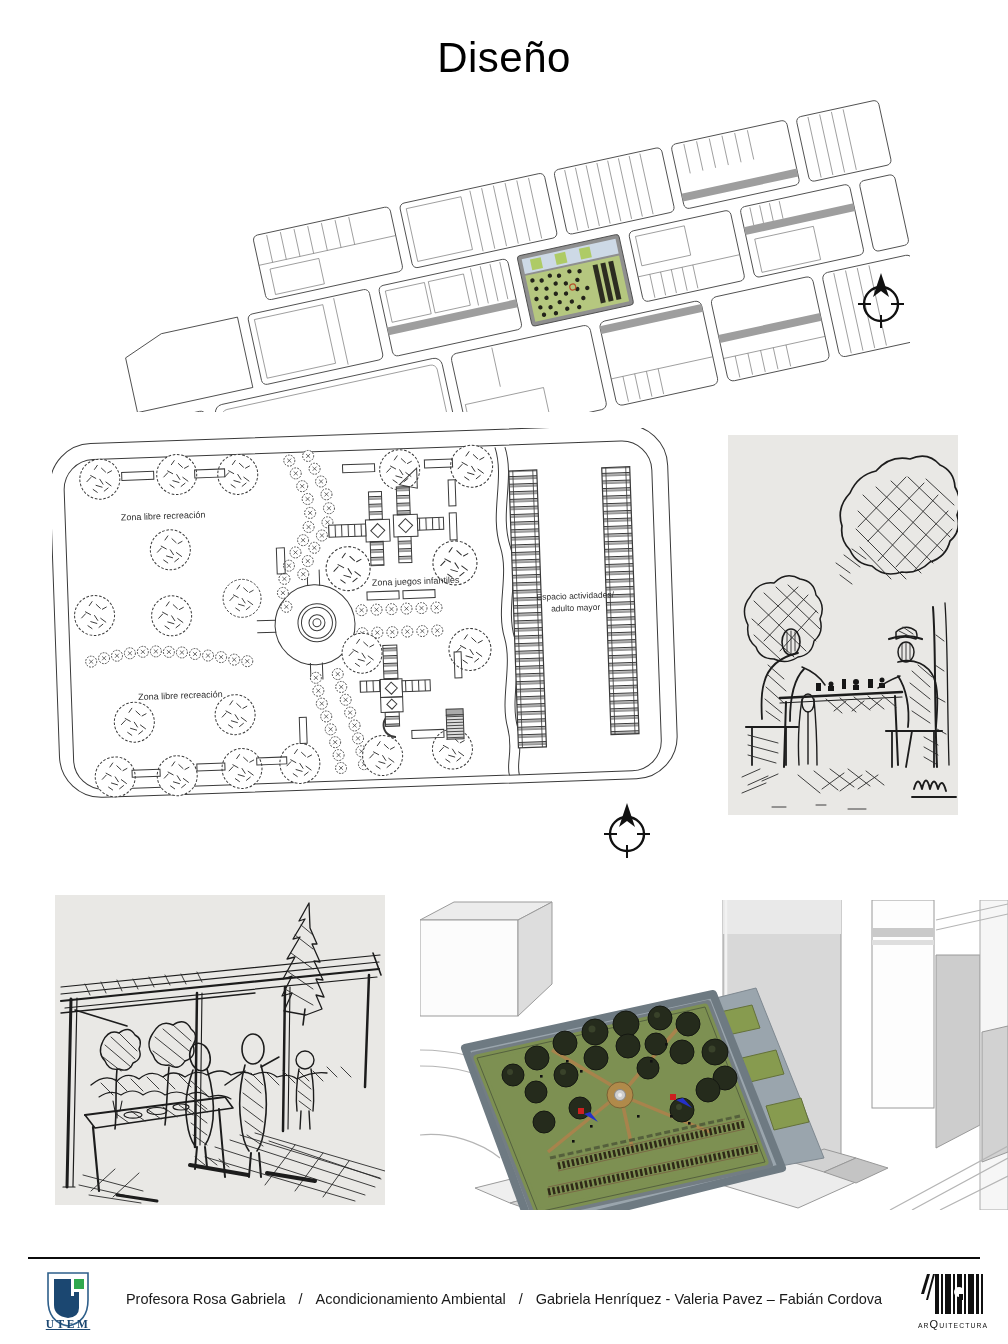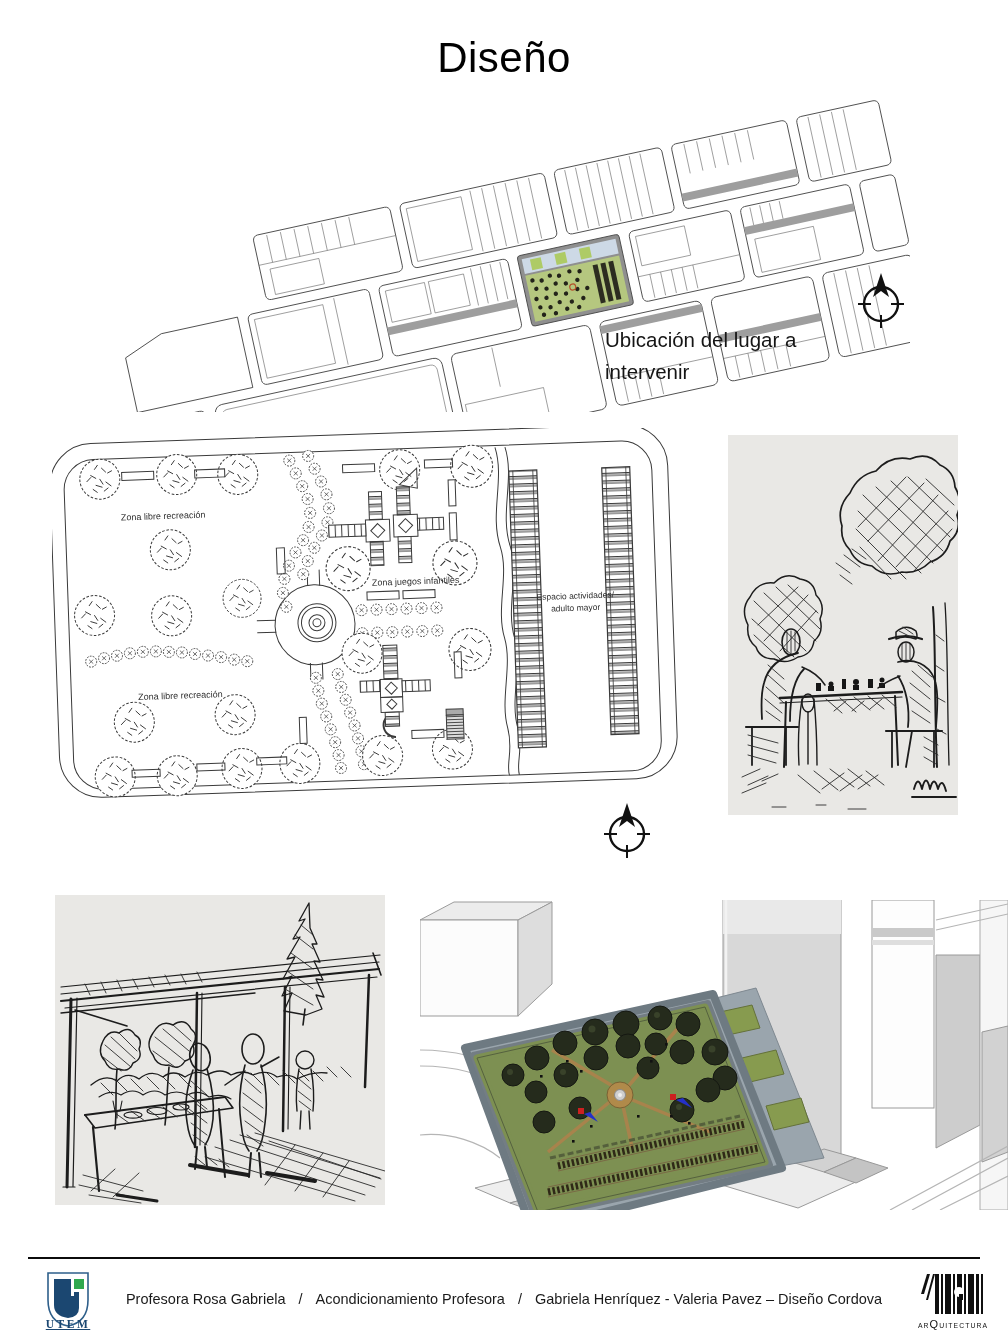--- a/index.html
+++ b/index.html
@@ -209,21 +209,20 @@
   </svg>
 
   <svg class="abs" style="left:849px;top:268px;" width="64" height="64" viewBox="0 0 64 64">
     <circle cx="32" cy="36" r="17" fill="none" stroke="#111" stroke-width="2.4"></circle>
     <line x1="9" y1="36" x2="22" y2="36" stroke="#111" stroke-width="2"></line>
     <line x1="42" y1="36" x2="55" y2="36" stroke="#111" stroke-width="2"></line>
     <line x1="32" y1="47" x2="32" y2="60" stroke="#111" stroke-width="2"></line>
     <path d="M32,5 L40,29 L32,23 L24,29 Z" fill="#111"></path>
   </svg>
 
-  <div class="abs caption">Ubicación del lugar a intervenir</div>
 
   <svg class="abs" style="left:52px;top:428px;" width="632" height="400" viewBox="0 0 632 400">
     <defs>
       <g id="tree">
         <circle r="20" fill="#fff" stroke="#3a3a3a" stroke-width="1" stroke-dasharray="2.6 1.7"></circle>
         <path class="hatch" d="M-9,-4 l5,3 M2,-11 l4,4 M-4,6 l6,2 M6,3 l5,4 M-13,2 l4,-4 M0,0 l3,5 M-2,-14 l-3,4 M8,-6 l4,-2 M-7,10 l4,3 M4,12 l4,-3"></path>
       </g>
       <g id="shrub">
         <circle r="5.5" fill="#fff" stroke="#3a3a3a" stroke-width="0.9" stroke-dasharray="1.8 1.2"></circle>
         <path d="M-2,-2 l4,4 M2,-2 l-4,4" stroke="#3a3a3a" stroke-width="0.7"></path>
@@ -681,21 +680,21 @@
 
   <svg class="abs" style="left:32px;top:1270px;" width="72" height="66" viewBox="0 0 56 66">
     <path d="M8,3 H48 V30 Q48,52 28,56 Q8,52 8,30 Z" fill="#fff" stroke="#2e5f8a" stroke-width="1.6"></path>
     <path d="M14,9 h17 v13 h8 v16 q0,9 -11,10 q-14,-2 -14,-13 Z" fill="#1b4771"></path>
     <rect x="34" y="9" width="10" height="10" fill="#2fa84f"></rect>
     <path d="M31,22 h3 v4 h-3 Z" fill="#fff"></path>
   </svg>
   <div class="abs utem-label" style="left:32px;top:1318px;width:72px;text-align:center;text-decoration:underline;">UTEM</div>
 
   <div class="abs credits">
-    <span>Profesora Rosa Gabriela</span><span class="sep">/</span><span>Acondicionamiento Profesora</span><span class="sep">/</span><span>Gabriela Henríquez - Valeria Pavez – Diseño Cordova</span>
+    <span>Profesora Rosa Gabriela</span><span class="sep">/</span><span>Acondicionamiento Ambiental</span><span class="sep">/</span><span>Gabriela Henríquez - Valeria Pavez – Fabián Cordova</span>
   </div>
 
   <svg class="abs" style="left:919px;top:1272px;" width="68" height="44" viewBox="0 0 68 44">
     <g fill="#101010">
       <polygon points="2,22 8,2 11,2 5,22"></polygon>
       <polygon points="7,28 14,2 16,2 9,28"></polygon>
       <rect x="16" y="2" width="4" height="40"></rect>
       <rect x="22" y="2" width="2" height="40"></rect>
       <rect x="26" y="2" width="6" height="40"></rect>
       <rect x="34" y="2" width="2" height="40"></rect>

